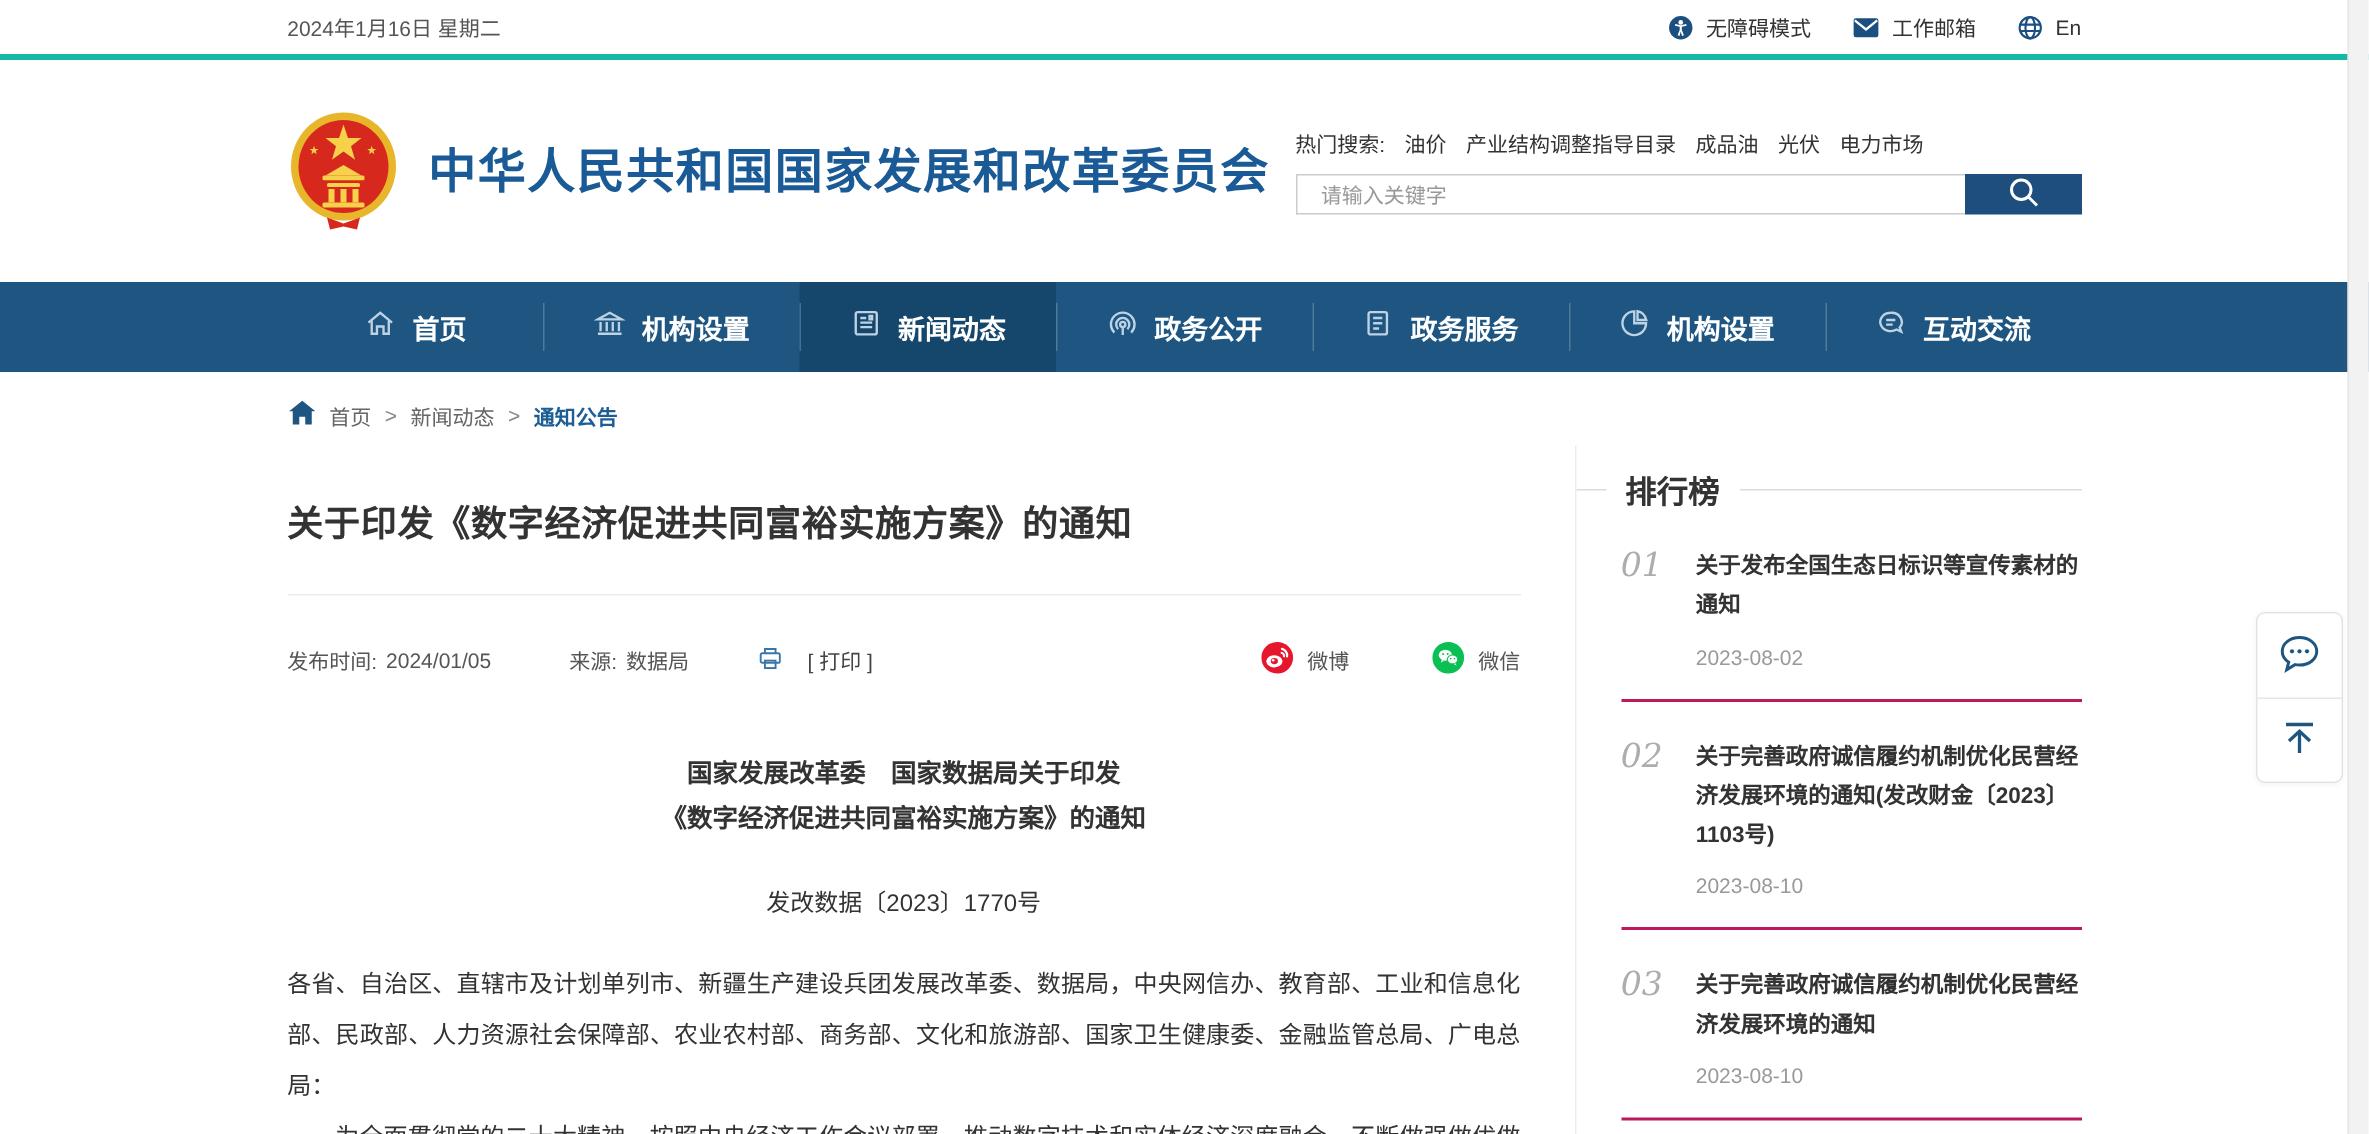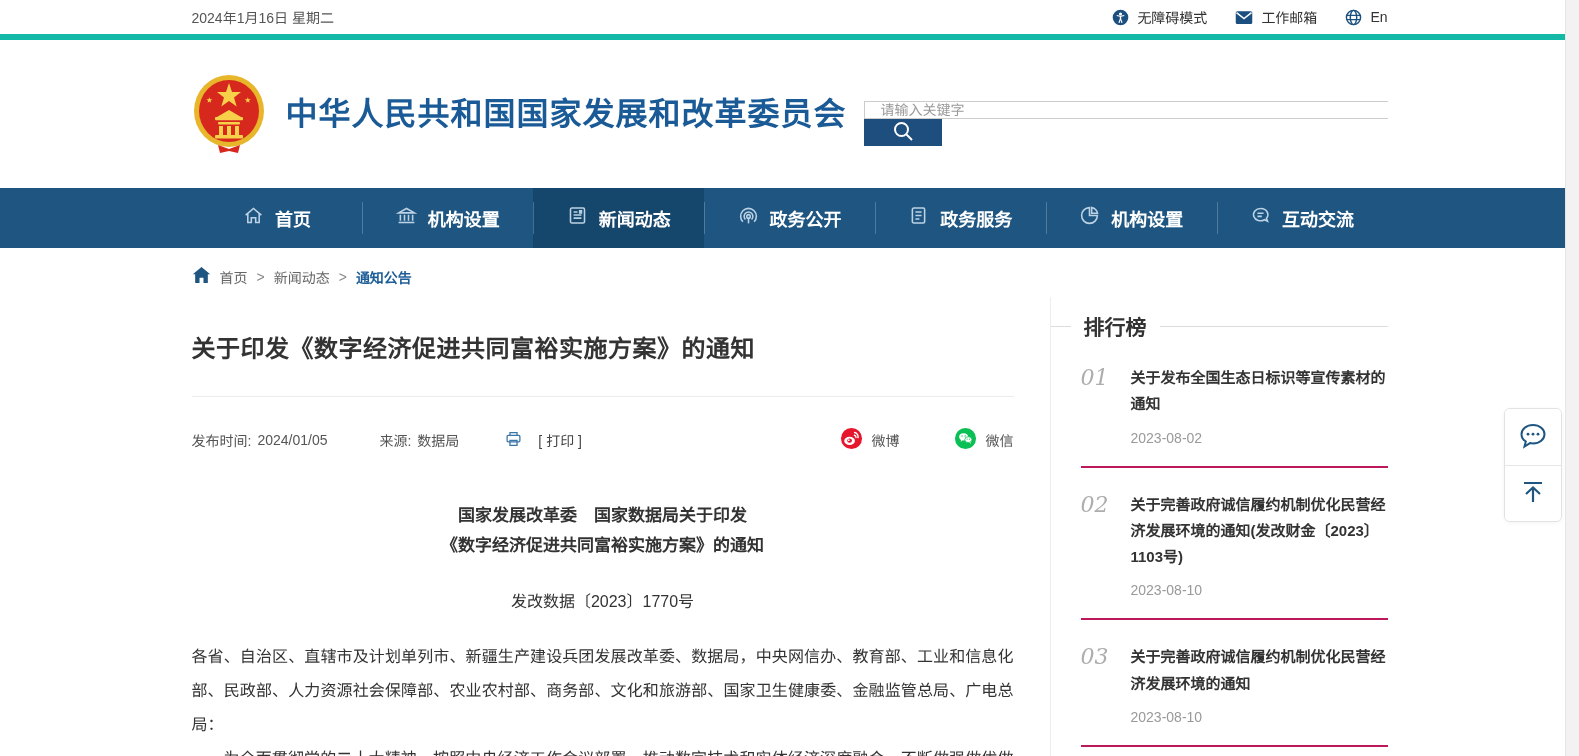--- a/index.html
+++ b/index.html
@@ -1,39 +1,39 @@
 <!DOCTYPE html>
 <html lang="zh-CN"><head>
 <meta charset="utf-8">
 <style>
   * { margin:0; padding:0; box-sizing:border-box; }
   html,body { width:1579px; height:756px; overflow:hidden; background:#fff;
     font-family:"Liberation Sans","DejaVu Sans",sans-serif; color:#333; }
   .wrap { width:1196px; margin:0 auto; }
 
   
-  .topbar { height:40px; border-bottom:6px solid #14b8a6; background:#fff; }
+  .topbar { height:40px; border-bottom:4px solid #14b8a6; background:#fff; }
   .topbar .wrap { height:100%; display:flex; align-items:center; justify-content:space-between; }
   .topbar-date { font-size:14px; color:#555; }
   .topbar-links { display:flex; align-items:center; gap:28px; }
   .topbar-link { display:flex; align-items:center; gap:8px; font-size:14px; color:#333; cursor:pointer; }
   .topbar-link svg { display:block; }
   .ic-navy { color:#1a4f80; }
 
   
   .header { height:148px; background:#fff; }
   .header .wrap { height:100%; display:flex; align-items:center; justify-content:space-between; }
   .brand { display:flex; align-items:center; gap:20px; }
   .brand-logo { width:74px; height:82px; flex:0 0 auto; }
   .brand-zh { font-size:32px; font-weight:bold; color:#1a5a96; letter-spacing:1px; line-height:1.25; }
   .brand-en { font-size:20px; color:#1a5a96; letter-spacing:0.6px; margin-top:4px; }
   .header-right { width:524px; }
   .hotsearch { font-size:14px; color:#333; margin-bottom:11px; display:flex; flex-wrap:wrap; gap:0 13px; }
   .hotsearch .hs-term { cursor:pointer; }
-  .searchrow { display:flex; height:27px;flex-direction:column; }
+  .searchrow { display:flex; height:27px; }
   .search-input { flex:1; border:1px solid #ccc; border-right:none; padding:0 16px; font-size:14px;
     color:#333; outline:none; }
   .search-input::placeholder { color:#999; }
   .search-btn { width:78px; background:#1d4e7d; border:none; cursor:pointer;
     display:flex; align-items:center; justify-content:center; }
 
   
   .nav { height:60px; background:#1e5681; }
   .nav .wrap { display:flex; height:100%; }
   .nav-item { flex:1; display:flex; align-items:center; justify-content:center; gap:11px;
@@ -155,20 +155,28 @@
             <path d="M25 44 L37 37 L49 44 Z"></path>
           </g>
           <path d="M26 72 L37 76 L48 72 L46 80 L37 78 L28 80 Z" fill="#d7281e"></path>
         </svg>
       </span>
       <div>
         <div class="brand-zh">中华人民共和国国家发展和改革委员会</div>
       </div>
     </div>
     <div class="header-right">
+      <div class="hotsearch">
+        <span>热门搜索:</span>
+        <span class="hs-term">油价</span>
+        <span class="hs-term">产业结构调整指导目录</span>
+        <span class="hs-term">成品油</span>
+        <span class="hs-term">光伏</span>
+        <span class="hs-term">电力市场</span>
+      </div>
       <div class="searchrow">
         <input class="search-input" type="text" placeholder="请输入关键字" style="">
         <button class="search-btn">
           <span>
             <svg width="24" height="24" viewBox="0 0 24 24" fill="none" stroke="#fff" stroke-width="2">
                 <circle cx="10.5" cy="10.5" r="6.5"></circle>
                 <path d="M15.5 15.5 L21 21"></path>
               </svg>
           </span>
         </button>

